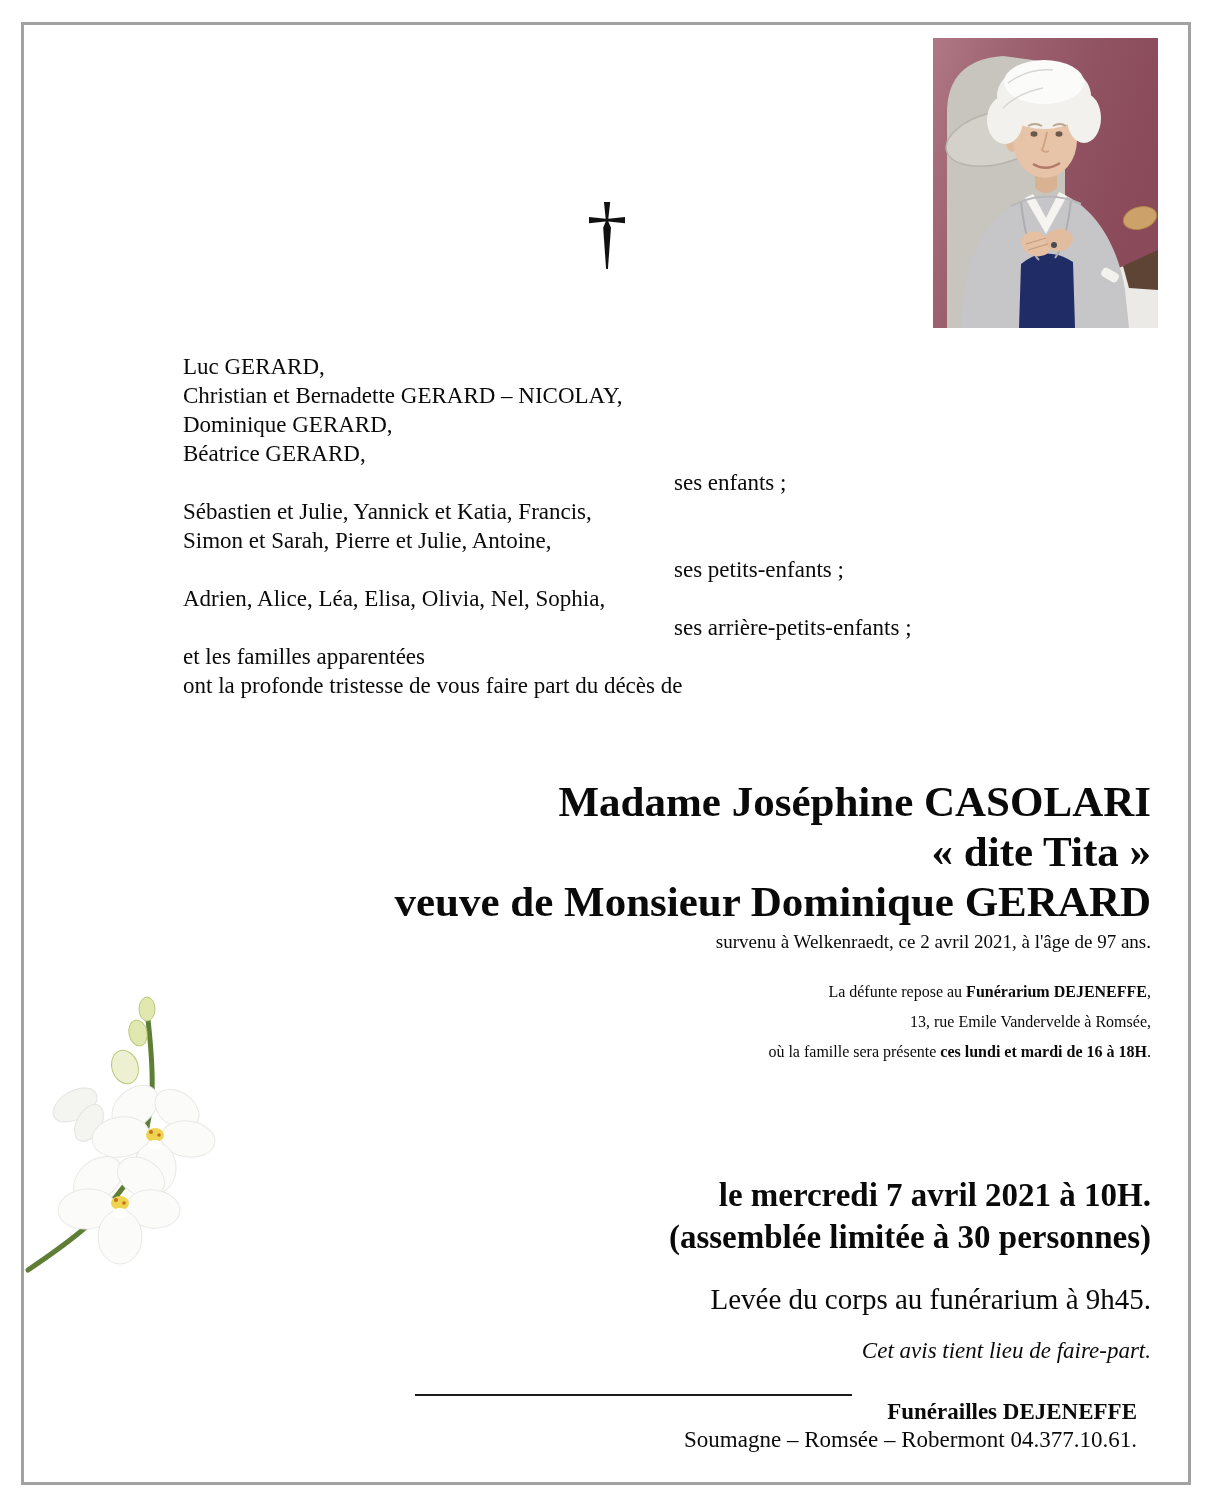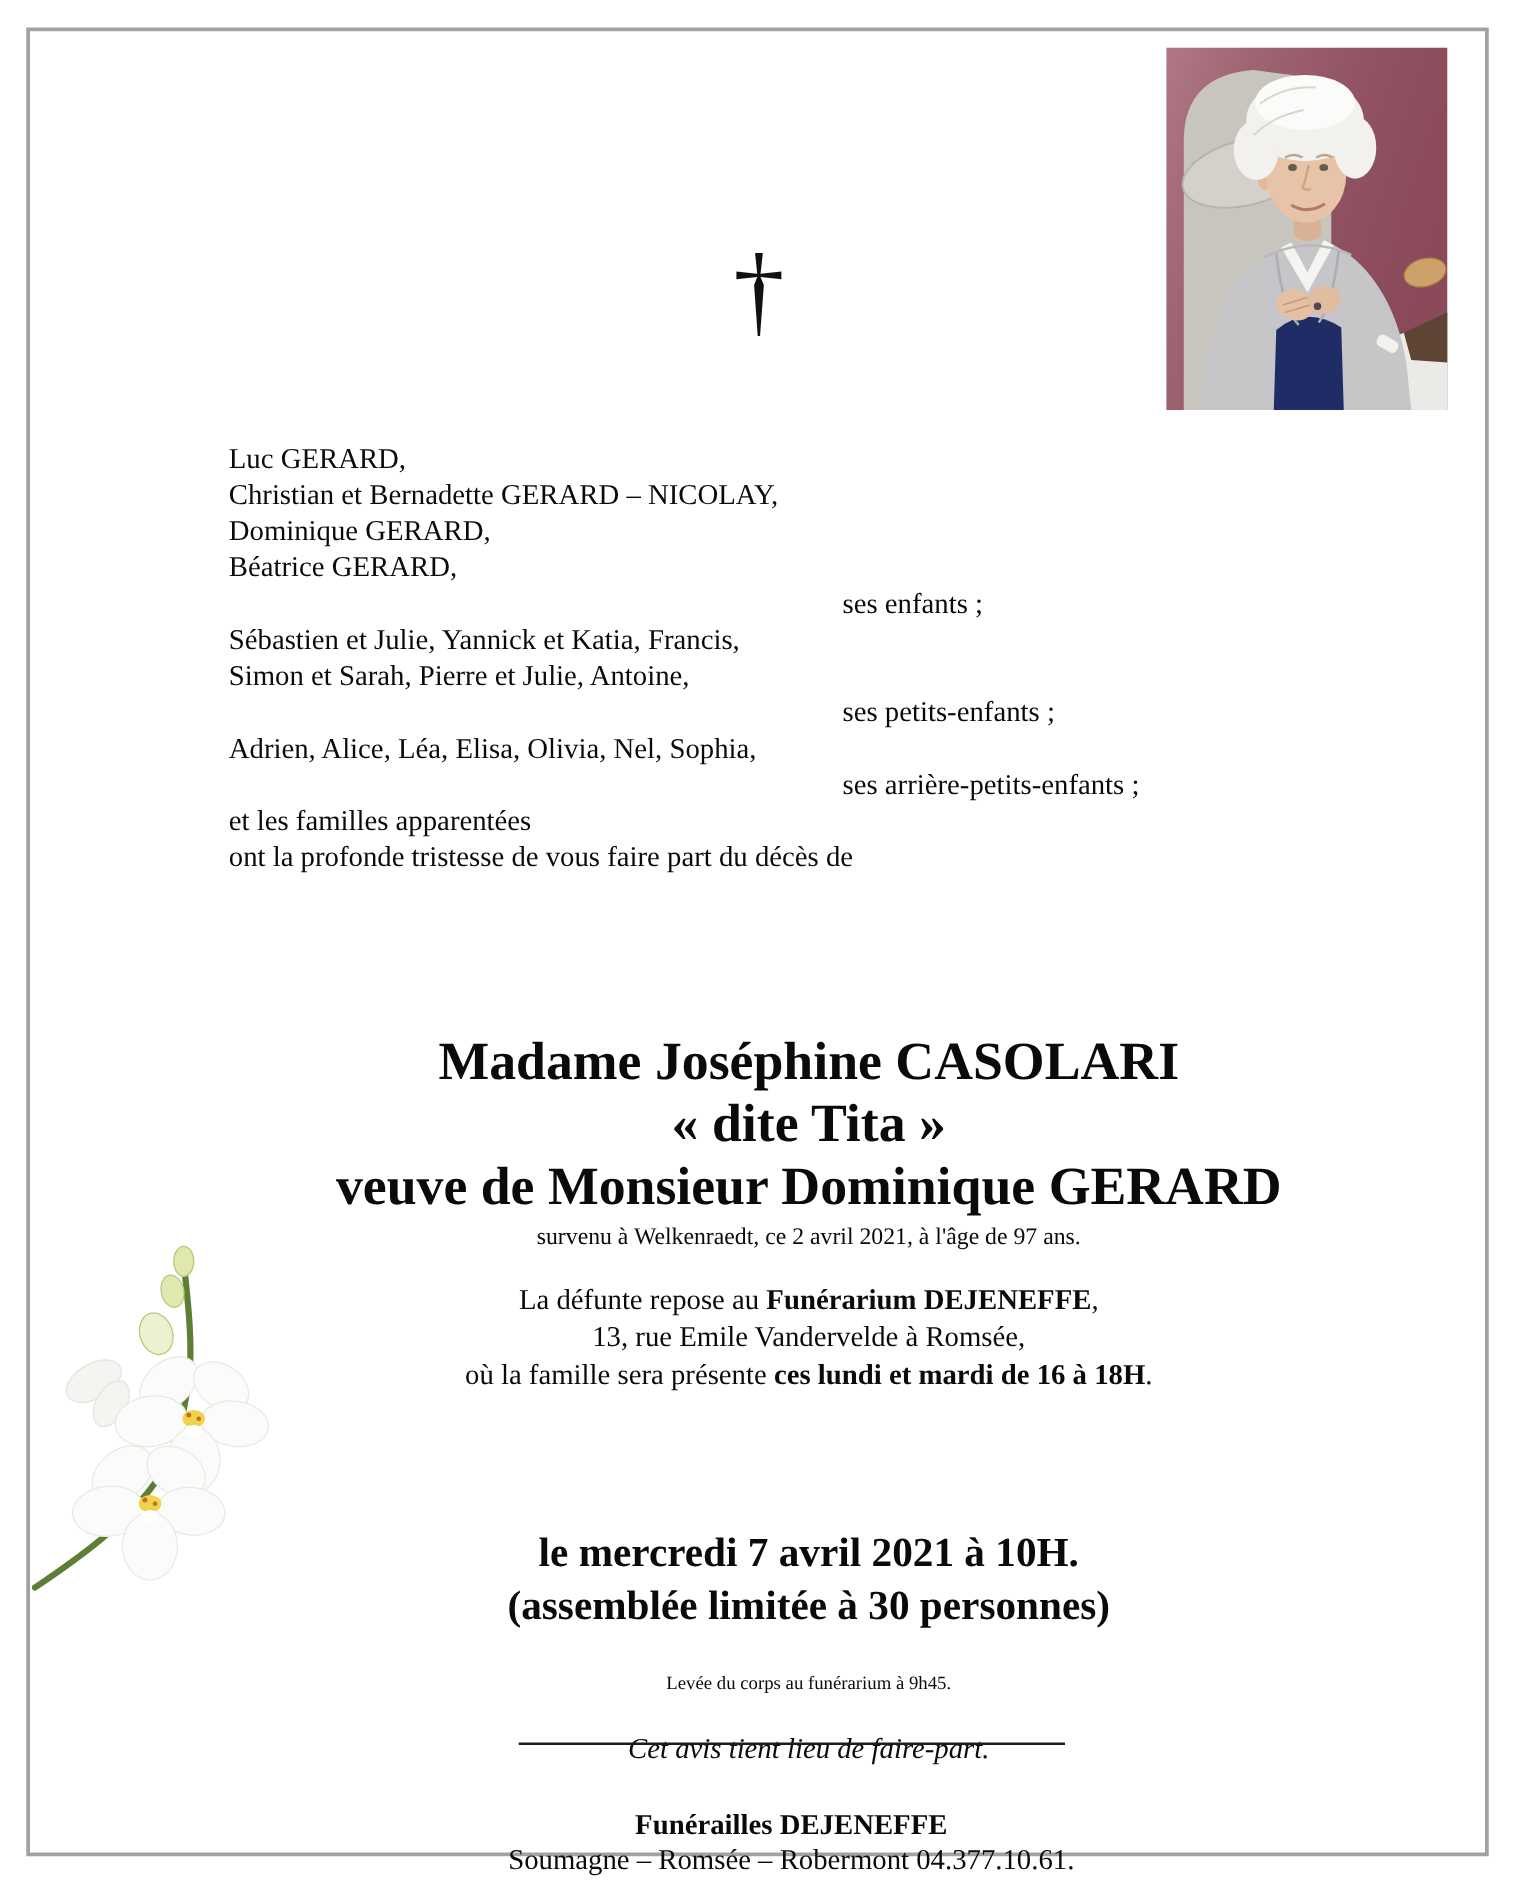--- a/index.html
+++ b/index.html
@@ -7,27 +7,27 @@
         font-family:"Liberation Serif","DejaVu Serif",serif;color:#0a0a0a;overflow:hidden;}
   .frame{position:absolute;left:21px;top:22px;width:1170px;height:1463px;
          box-sizing:border-box;border:3px solid #a2a2a2;}
   .cross{position:absolute;left:561px;top:186px;width:92px;height:92px;
          font-size:82px;line-height:92px;text-align:center;color:#111;}
   .portrait{position:absolute;left:933px;top:38px;width:225px;height:290px;}
   .orchid{position:absolute;left:25px;top:985px;width:235px;height:290px;}
   .names{position:absolute;left:183px;top:352px;font-size:23px;line-height:29px;white-space:nowrap;}
   .nline{height:29px;}
   .lbl{margin-left:491px;}
-  .block{position:absolute;left:143px;width:1008px;text-align:center;margin-top:48px;}
+  .block{position:absolute;left:143px;width:1008px;text-align:right;}
   .title-block{top:777px;font-size:43px;font-weight:bold;line-height:50px;}
   .death-block{top:927px;font-size:19px;line-height:30px;}
-  .repose-block{top:977px;font-size:23px;line-height:30px;}
+  .repose-block{top:977px;font-size:16px;line-height:30px;}
   .liturgy-block{top:1099px;font-size:23px;line-height:29px;}
   .ceremony-block{top:1174px;font-size:33px;font-weight:bold;line-height:42px;}
-  .levee-block{top:1284px;font-size:15px;line-height:30px;}
+  .levee-block{top:1284px;font-size:29px;line-height:30px;}
   .notice-block{top:1336px;font-size:23px;line-height:30px;font-style:italic;font-family:Liberation Serif, serif;}
   .sep{position:absolute;left:415px;top:1394px;width:437px;height:0;border-top:2px solid #1c1c1c;}
   .fname-block{top:1398px;font-size:23px;line-height:28px;font-weight:bold;left:129px;}
   .floc-block{top:1426px;font-size:23px;line-height:28px;left:129px;}
   b{font-weight:bold;}
 </style>
 </head>
 <body>
 
 <div class="page">

